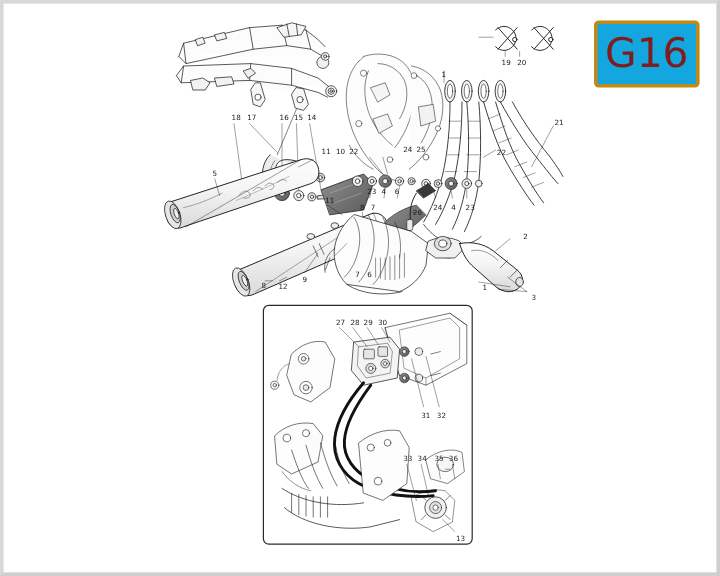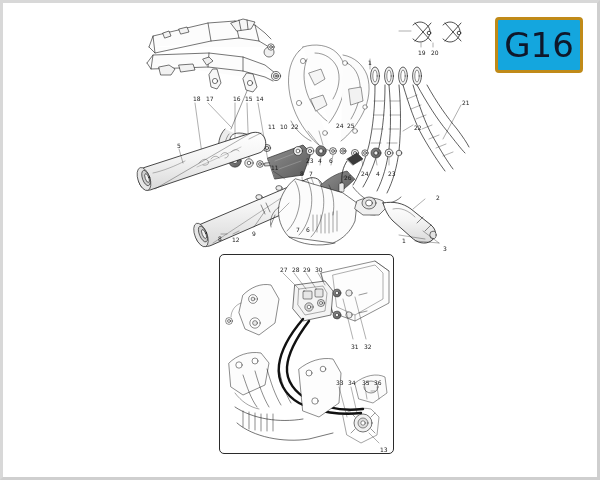--- a/index.html
+++ b/index.html
@@ -40,21 +40,21 @@
     background: #14a6de;
     border: 3px solid #c08a18;
     border-radius: 4px;
     box-sizing: border-box;
     display: flex;
     align-items: center;
     justify-content: center;
     z-index: 40;
   }
   #page-code-badge .code-text {
-    color: #0f172a;
+    color: #7f1d1d;
     font-size: 34px;
     line-height: 34px;
     font-family: "DejaVu Sans", sans-serif;
     letter-spacing: 0px;
   }
   
   .callout {
     position: absolute;
     font-family: "DejaVu Sans", sans-serif;
     font-size: 6px;

